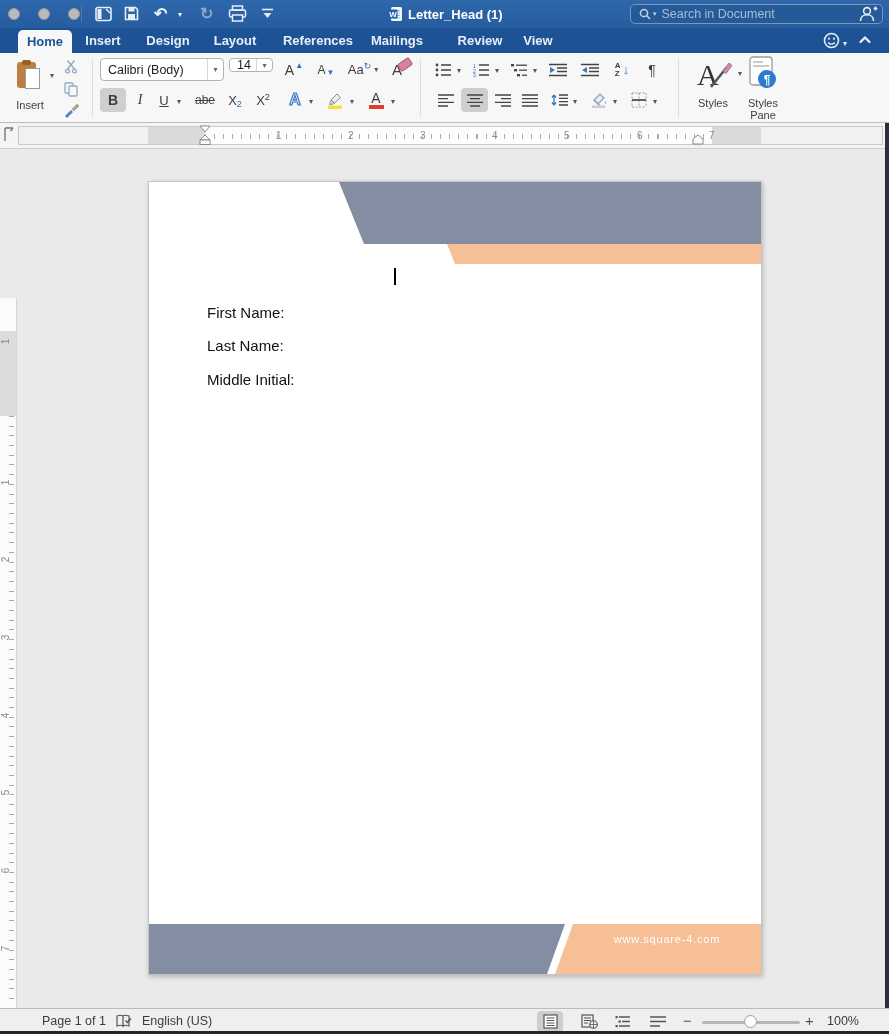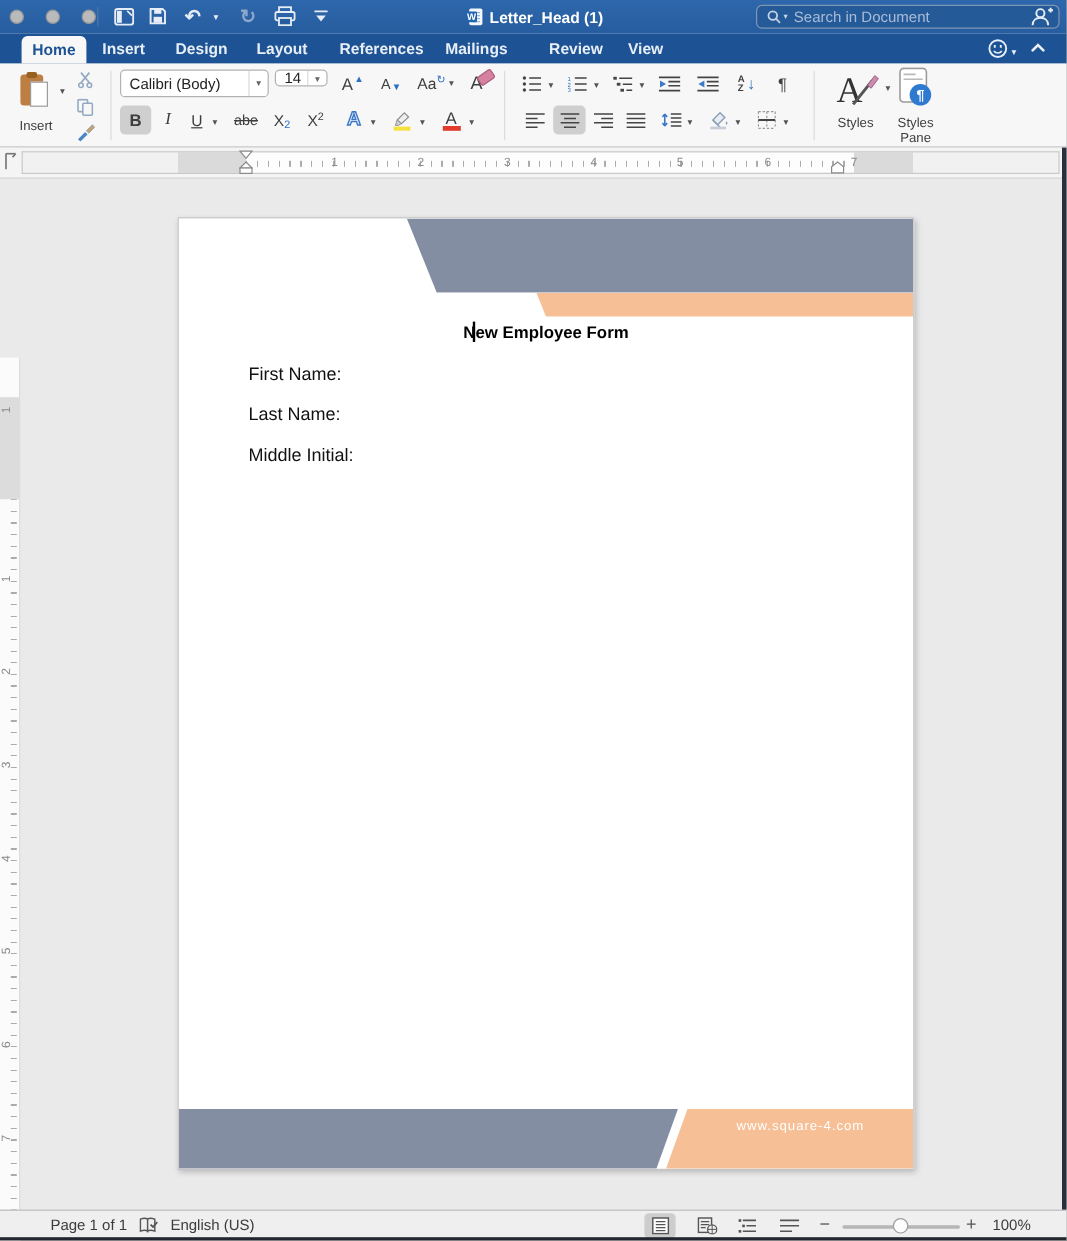--- a/index.html
+++ b/index.html
@@ -436,21 +436,20 @@
       <div class="vnum" style="top:645px;">7</div>
       <div class="vnum" style="top:722px;">8</div>
     </div>
 
     <div class="page">
       <div class="band-gray"></div>
       <div class="band-orange"></div>
 
 
       <div class="caret"></div>
-      <div class="heading">New Employee Form</div>
       <div class="field" style="top:122px;">First Name:</div>
       <div class="field" style="top:155px;">Last Name:</div>
       <div class="field" style="top:189px;text-align:right;">Middle Initial:</div>
 
       <div class="fband-gray"></div>
       <div class="fband-orange"></div>
       <div class="fsite">www.square-4.com</div>
     </div>
   </div>
 

